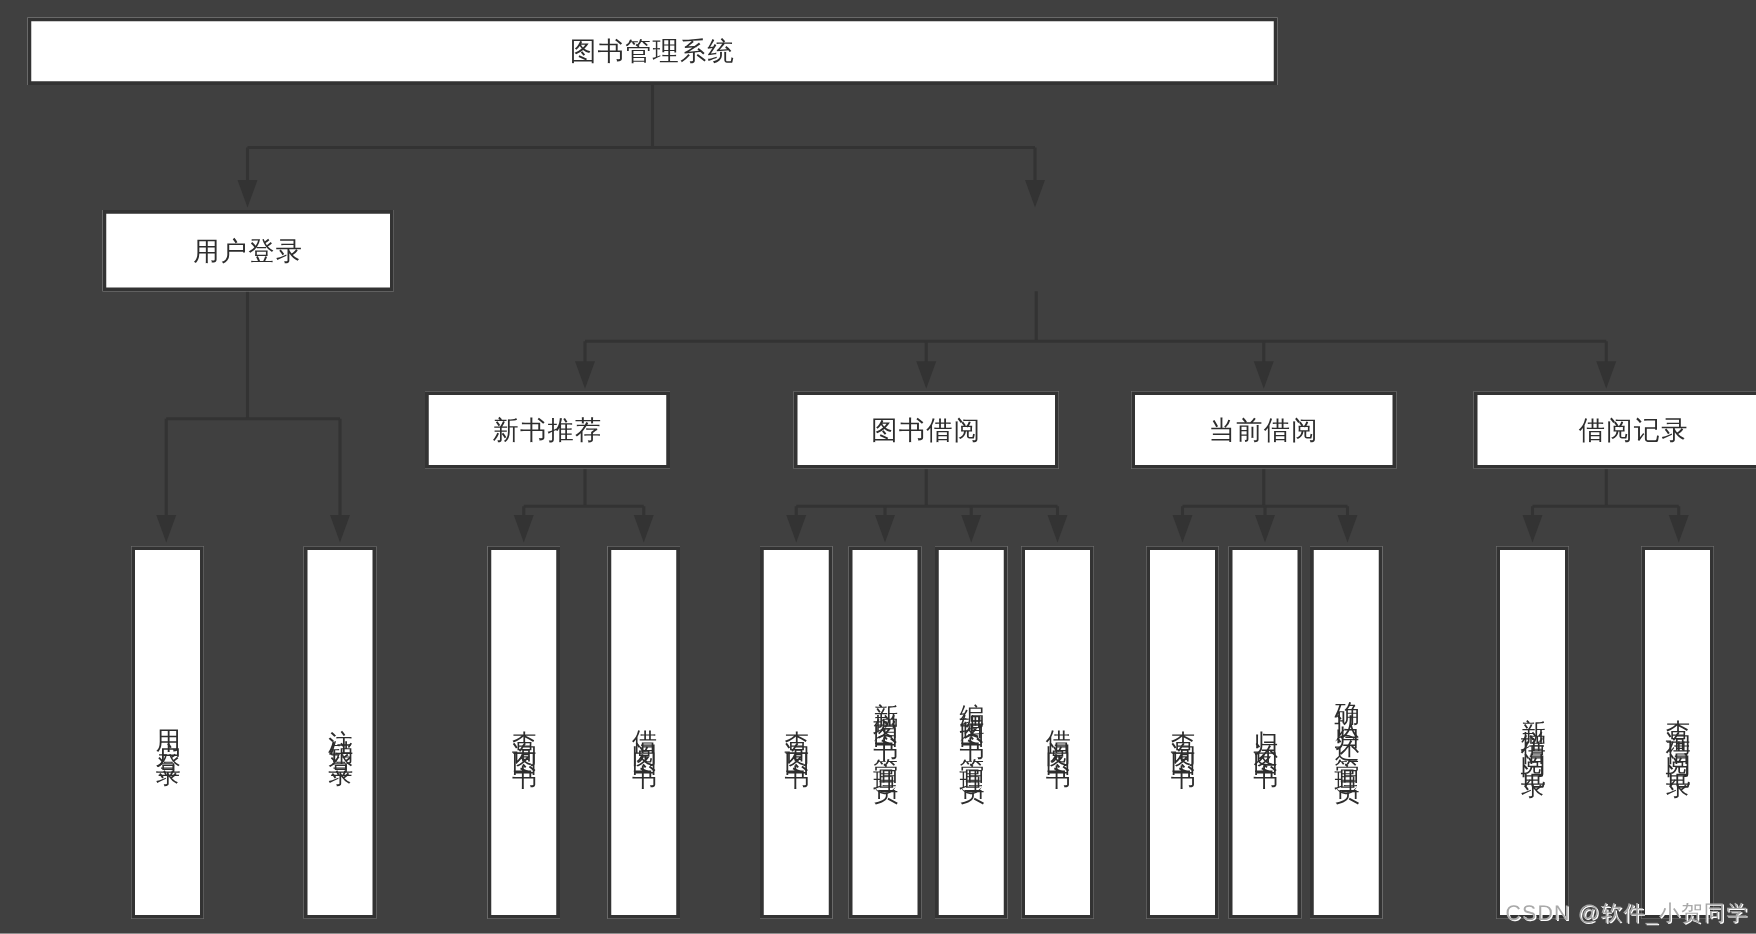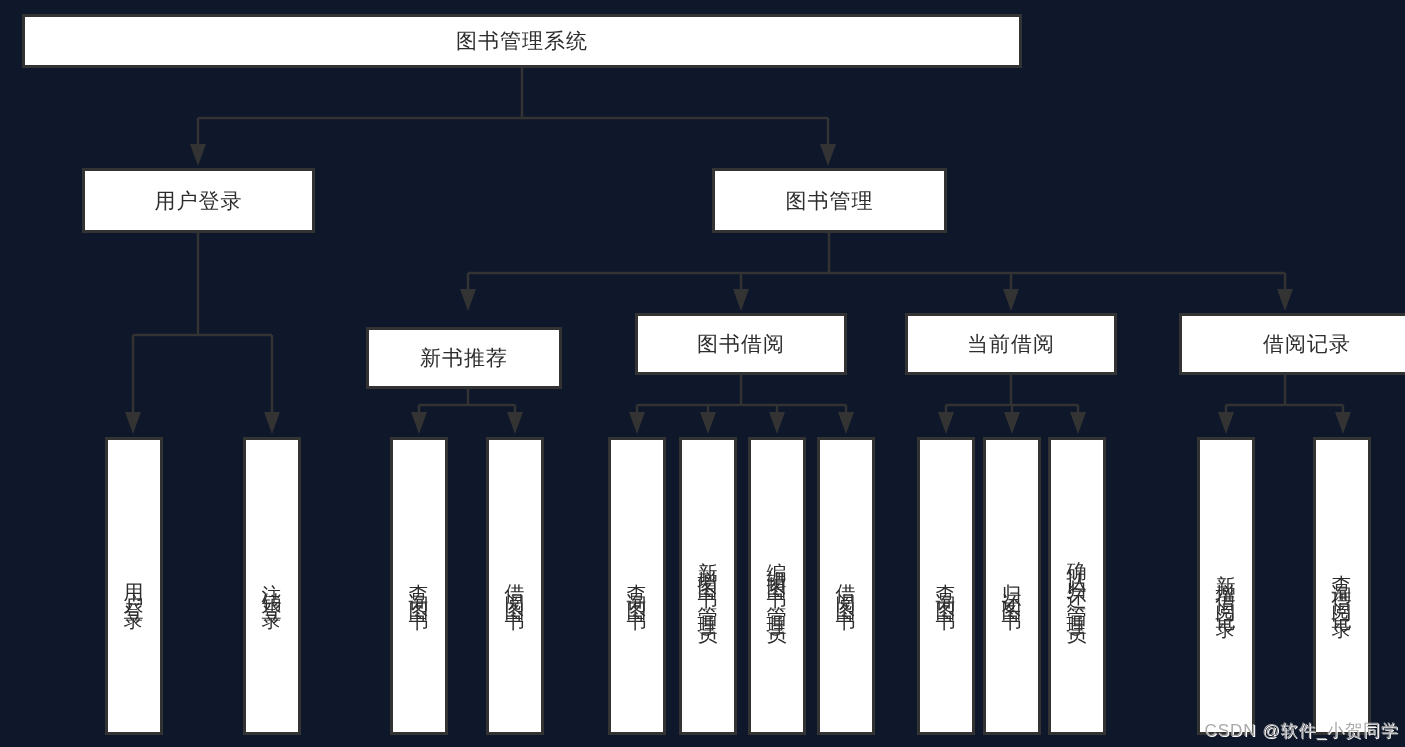--- a/index.html
+++ b/index.html
@@ -1,19 +1,19 @@
 <!DOCTYPE html>
 <html><head>
 <meta charset="utf-8">
 <style>
   html,body{margin:0;padding:0;background:#ffffff;}
   #canvas{
     position:relative;
     width:1405px;height:747px;
-    background:#0f172a;
+    background:#404040;
     font-family:"Liberation Sans", sans-serif;
     overflow:hidden;
   }
   .box{
     position:absolute;
     box-sizing:border-box;
     border:3px solid #333333;
     background:#ffffff;
     display:flex;
     align-items:center;
@@ -115,23 +115,22 @@
       <polygon points="1012,434 1004,412 1020,412"></polygon>
       <polygon points="1078,434 1070,412 1086,412"></polygon>
       <polygon points="1226,434 1218,412 1234,412"></polygon>
       <polygon points="1343,434 1335,412 1351,412"></polygon>
     </g>
   </svg>
 
   <div class="box" style="left:22px;top:14px;width:1000px;height:54px;">图书管理系统</div>
 
   <div class="box hbox" style="left:82px;top:168px;width:233px;">用户登录</div>
-  <div class="box hbox" style="left:712px;top:168px;width:235px;">图书管理</div>
 
-  <div class="box" style="left:366px;top:313px;width:196px;height:62px;margin-top:14px;">新书推荐</div>
+  <div class="box" style="left:340px;top:313px;width:196px;height:62px;">新书推荐</div>
   <div class="box" style="left:635px;top:313px;width:212px;height:62px;">图书借阅</div>
   <div class="box" style="left:905px;top:313px;width:212px;height:62px;">当前借阅</div>
   <div class="box" style="left:1179px;top:313px;width:256px;height:62px;">借阅记录</div>
 
   <div class="box vbox" style="left:105px;">用户登录</div>
   <div class="box vbox" style="left:243px;">注销登录</div>
 
   <div class="box vbox" style="left:390px;">查询图书</div>
   <div class="box vbox" style="left:486px;">借阅图书</div>
 

